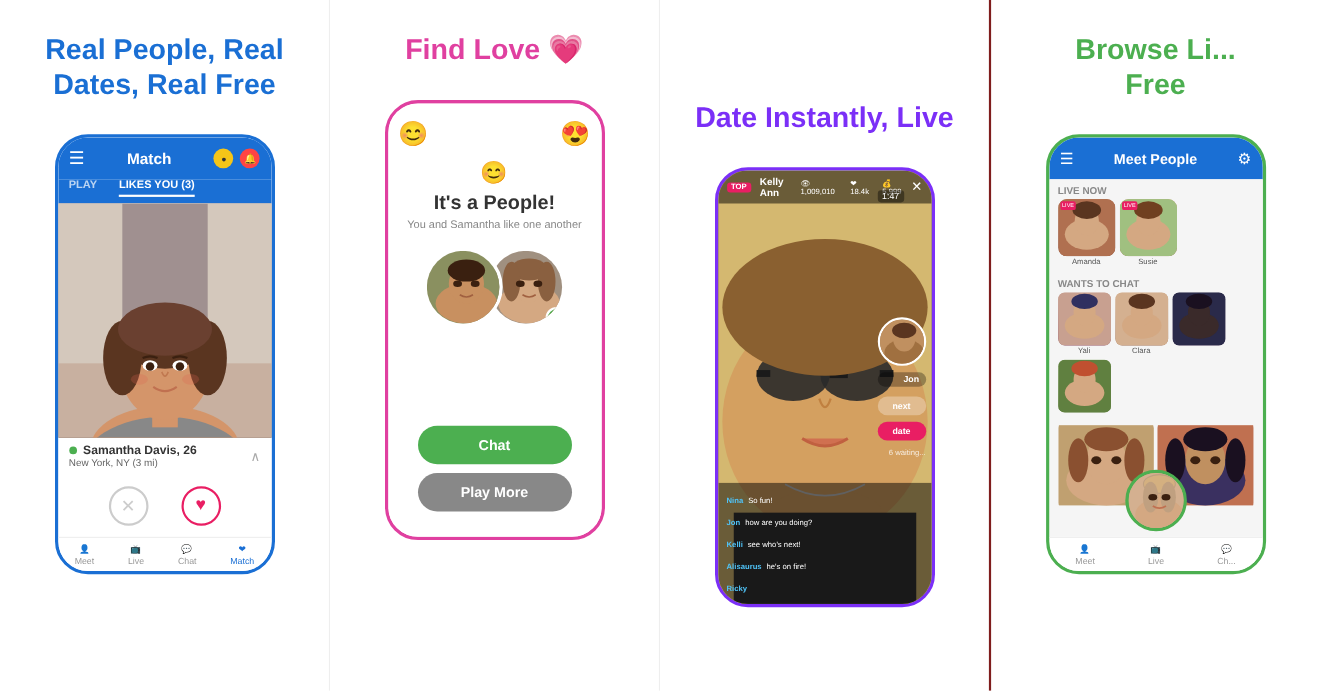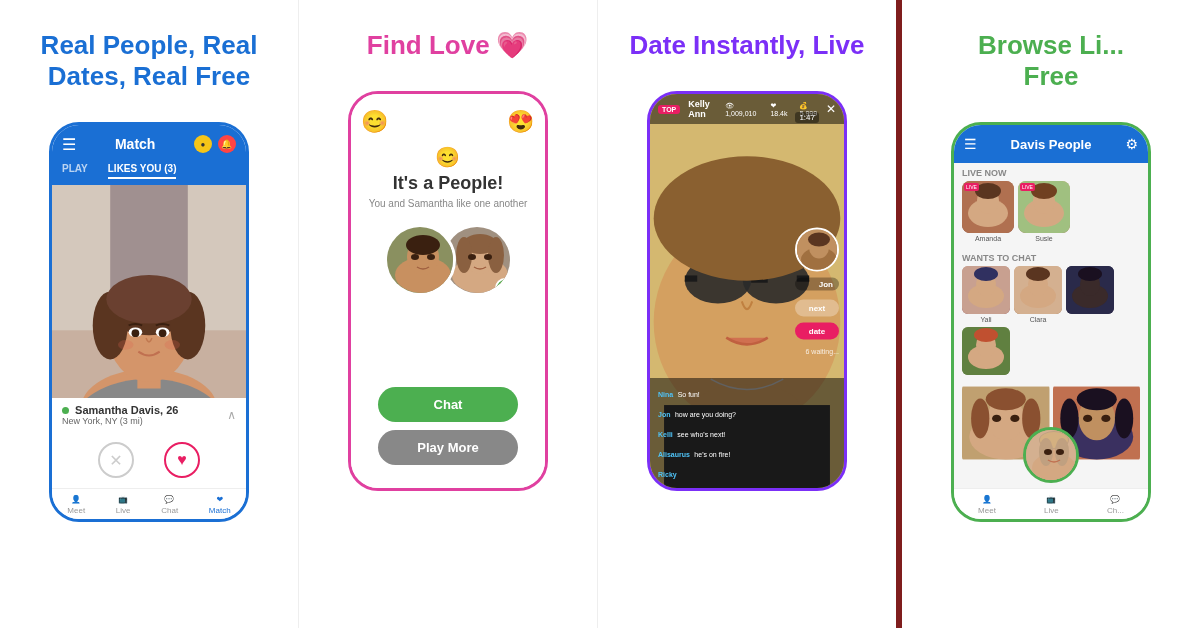--- a/index.html
+++ b/index.html
@@ -19,21 +19,21 @@
       display: flex;
       flex-direction: column;
       align-items: center;
       padding: 30px 15px 15px;
       position: relative;
       gap: 12px;
     }
 
     .col-1 { border-right: 1px solid #eee; }
     .col-2 { border-right: 1px solid #eee; }
-    .col-3 { border-right: 6px solid #7f1d1d; }
+    .col-3 { border-right: 2px solid #7f1d1d; justify-content: center; }
 
     .headline {
       font-size: 26px;
       font-weight: 800;
       line-height: 1.2;
       margin-bottom: 18px;
       text-align: center;
     }
     .headline.blue { color: #1a6fd4; }
     .headline.pink { color: #e040a0; }
@@ -601,21 +601,21 @@
   </div>
 </div>
 
 <div class="column col-4">
   <div class="headline green">Browse Li...<br>Free</div>
 
   <div class="phone phone-4">
 
     <div class="p4-header">
       <span style="color:#fff;font-size:14px;">☰</span>
-      <span class="p4-title">Davis People</span>
+      <span class="p4-title">Meet People</span>
       <span style="color:#fff;font-size:14px;">⚙</span>
     </div>
 
     <div class="p4-body">
       <div class="p4-section-label">LIVE NOW</div>
       <div class="p4-live-row">
         <div>
           <div class="p4-live-thumb">
             <div class="p4-live-thumb-1 p4-live-thumb-img">
               <svg width="52" height="52" viewBox="0 0 52 52">

